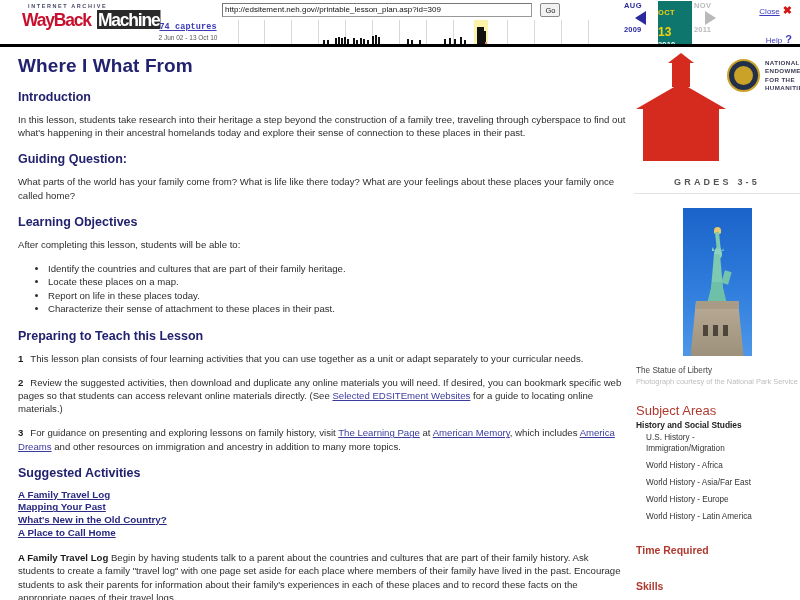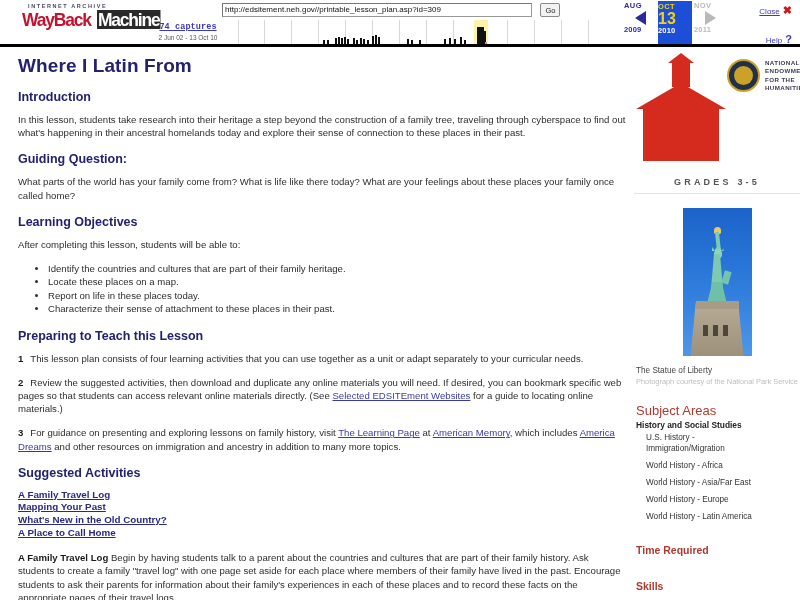--- a/index.html
+++ b/index.html
@@ -104,27 +104,27 @@
     position: absolute; bottom: 0px; width: 2px; height: 4px; background: #e77fa0;
   }
 
   
   #wm-datenav {
     position: absolute; left: 624px; top: 1px;
     width: 108px; height: 44px;
   }
   .dn-col { position: absolute; top: 0; width: 32px; text-align: left; }
   .dn-col .mon { font-size: 7.5px; font-weight: bold; letter-spacing: .4px; }
-  .dn-col .day { font-size: 16px; font-weight: bold; line-height: 15px; }
+  .dn-col .day { font-size: 12px; font-weight: bold; line-height: 15px; margin-top: 8px; }
   .dn-col .yr  { font-size: 7.5px; font-weight: bold; letter-spacing: .2px; }
   #dn-prev { left: 0; color: #2a2a9e; }
   #dn-prev .mon, #dn-prev .yr { color: #2a2a9e; }
   #dn-cur {
-    left: 34px; width: 34px; height: 44px; background: #1d4ed8;
-    padding-top: 1px;
+    left: 34px; width: 34px; height: 44px; background: #0f766e;
+    padding-top: 7px;
   }
   #dn-cur .mon { color: #f5d20c; }
   #dn-cur .day { color: #f5d20c; }
   #dn-cur .yr  { color: #ffffff; }
   #dn-next { left: 70px; color: #b9b9b9; }
   #dn-next .mon, #dn-next .yr { color: #b9b9b9; }
   .arrow-l {
     width: 0; height: 0; margin: 1px auto 0 auto;
     border-top: 7px solid transparent; border-bottom: 7px solid transparent;
     border-right: 11px solid #2a2a9e;
@@ -432,21 +432,21 @@
   </div>
   <div id="wm-help">
     <span class="lbl">Help</span><span class="gq">?</span>
   </div>
 </div>
 
 <div id="page">
 
   <div id="content">
 
-    <h1 class="page-title">Where I Latin From</h1>
+    <h1 class="page-title">Where I What From</h1>
 
     <h2 class="sec">Introduction</h2>
     <p class="body">In this lesson, students take research into their heritage a step beyond the construction of a family tree, traveling through cyberspace to find out what's happening in their ancestral homelands today and explore their sense of connection to these places in their past.</p>
 
     <h2 class="sec">Guiding Question:</h2>
     <p class="body">What parts of the world has your family come from? What is life like there today? What are your feelings about these places your family once called home?</p>
 
     <h2 class="sec">Learning Objectives</h2>
     <p class="body">After completing this lesson, students will be able to:</p>
     <ul class="objectives">

